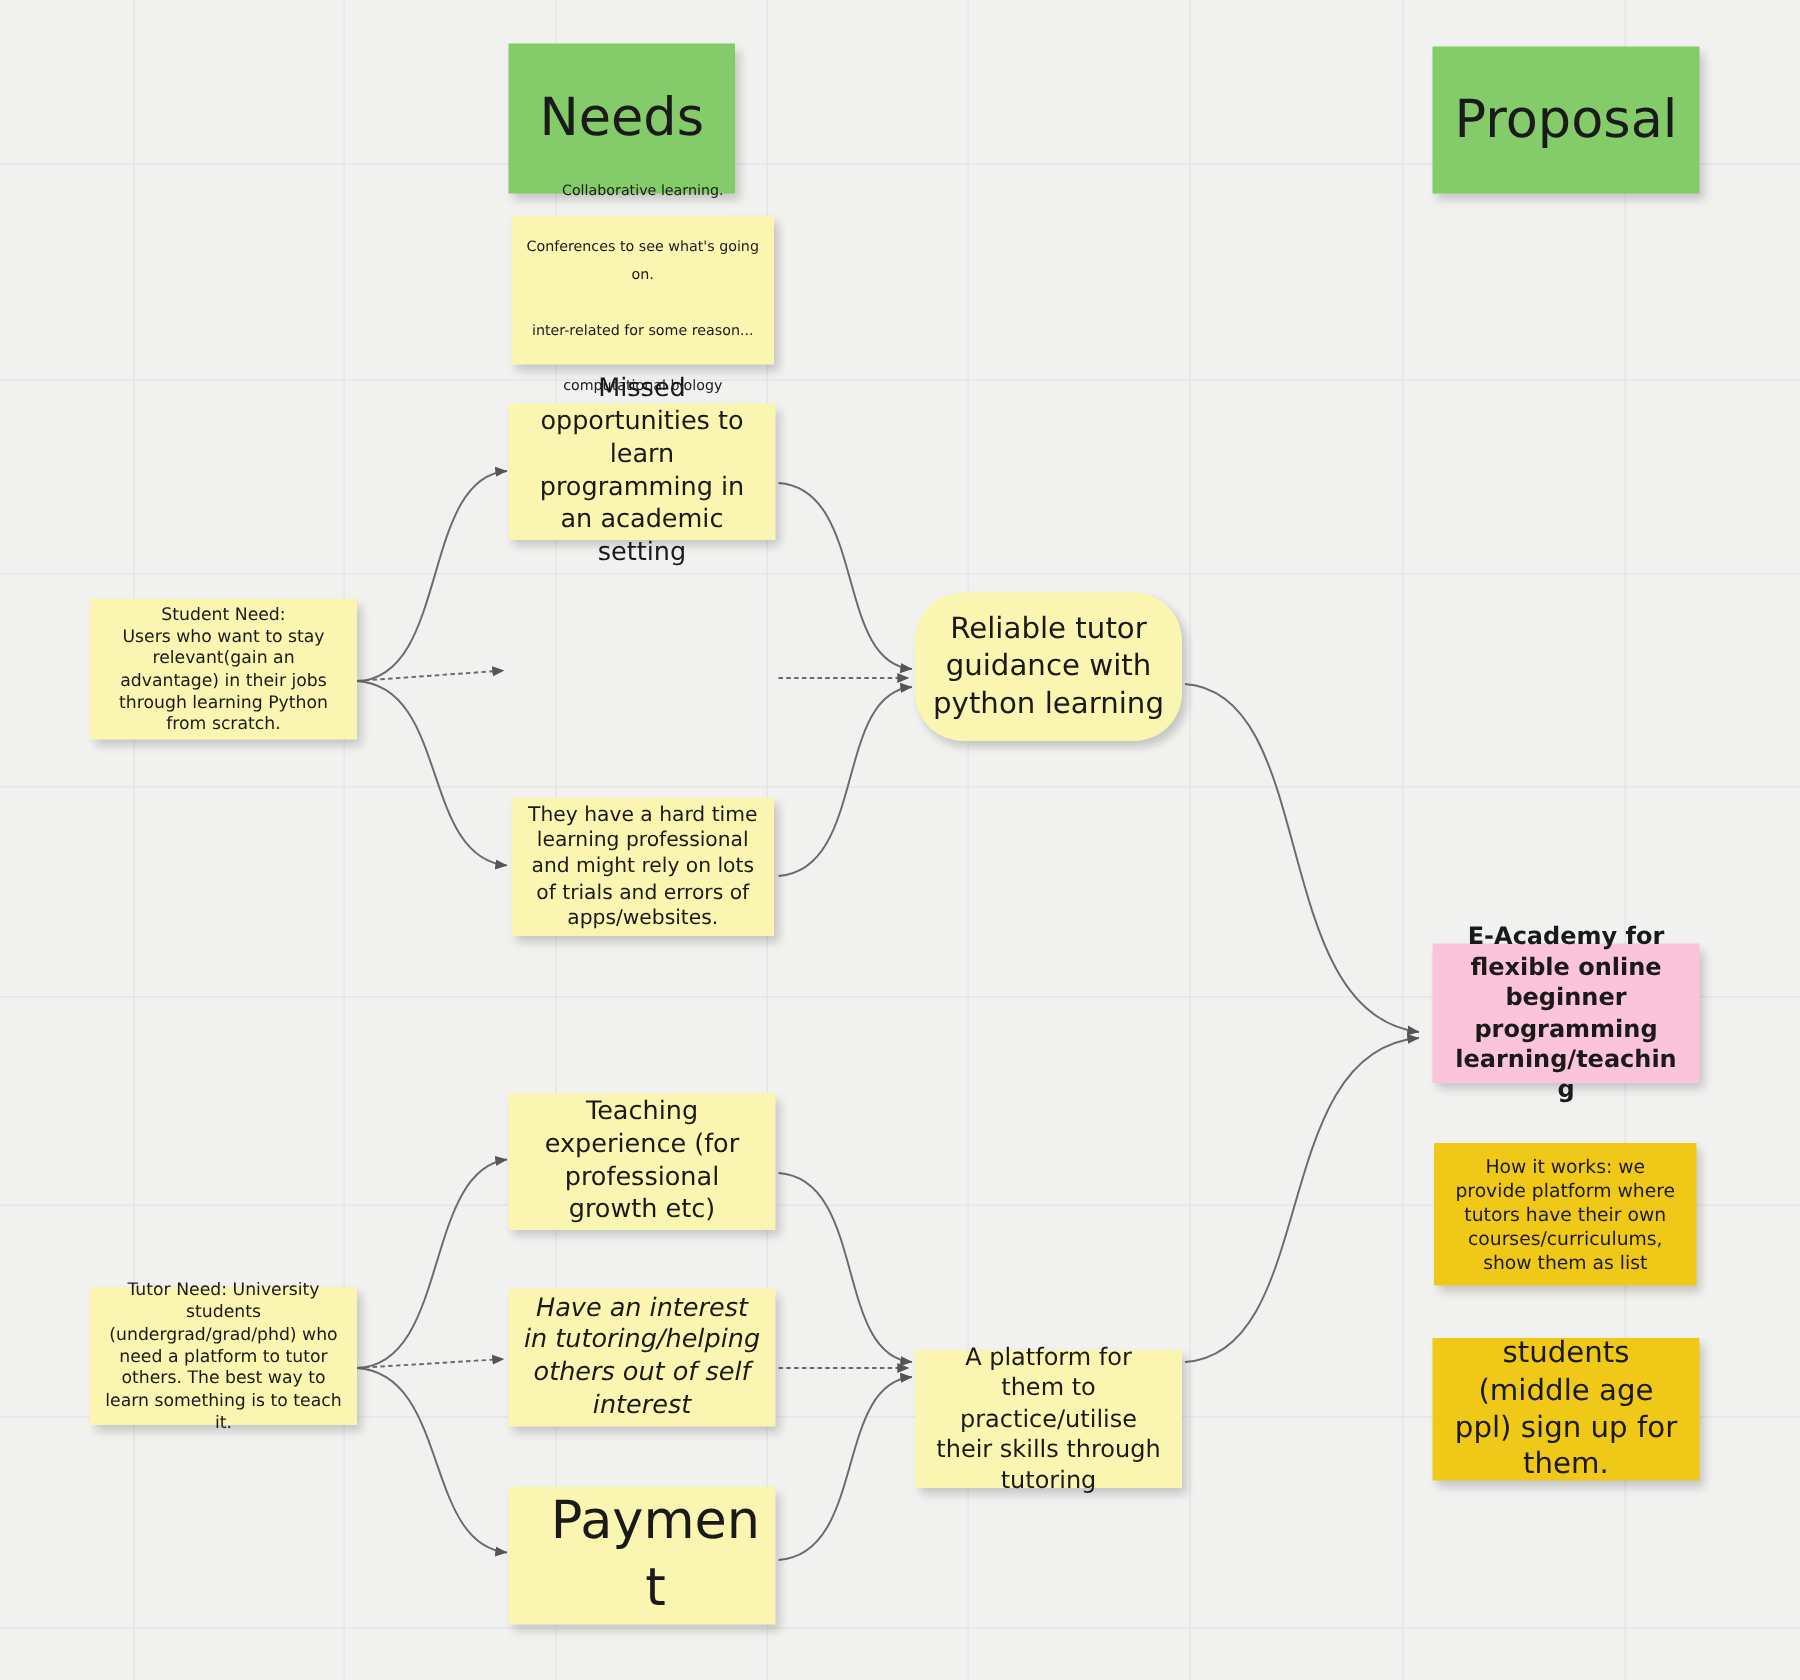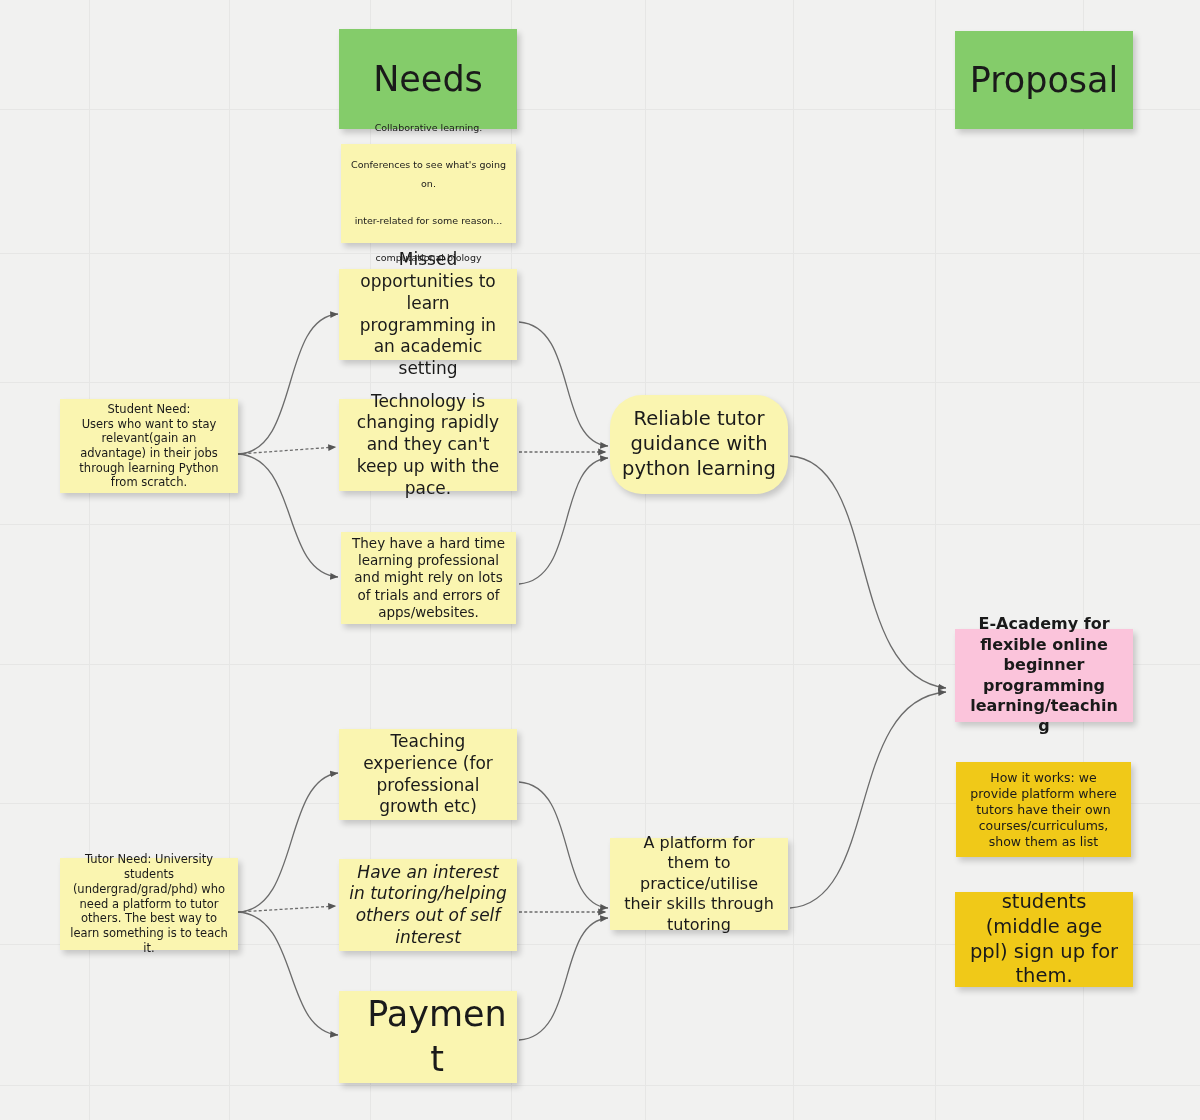--- a/index.html
+++ b/index.html
@@ -113,21 +113,21 @@
     <path d="M238,912 C300,916 282,1030 338,1035" fill="none" stroke="#6b6b6b" stroke-width="1.3" marker-end="url(#arrow)"></path>
 
     <path d="M519,782 C578,786 556,904 608,908" fill="none" stroke="#6b6b6b" stroke-width="1.3" marker-end="url(#arrow)"></path>
     <path d="M519,912 L606,912" fill="none" stroke="#6b6b6b" stroke-width="1.3" stroke-dasharray="3,2.2" marker-end="url(#arrow)"></path>
     <path d="M519,1040 C578,1036 556,922 608,918" fill="none" stroke="#6b6b6b" stroke-width="1.3" marker-end="url(#arrow)"></path>
 
     <path d="M790,456 C880,462 845,676 946,688" fill="none" stroke="#6b6b6b" stroke-width="1.3" marker-end="url(#arrow)"></path>
     <path d="M790,908 C880,902 845,700 946,692" fill="none" stroke="#6b6b6b" stroke-width="1.3" marker-end="url(#arrow)"></path>
   </svg>
 
-  <div class="note green sz-xl" style="left:339px; top:29px; width:178px; height:100px;">
+  <div class="note green sz-xl" style="left:339px; top:29px; width:151px; height:100px;">
     <span class="line">Needs</span>
   </div>
 
   <div class="note green sz-xl" style="left:955px; top:31px; width:178px; height:98px;">
     <span class="line">Proposal</span>
   </div>
 
   <div class="note yellow sz-xs multiline" style="left:341px; top:144px; width:175px; height:99px; line-height:1.95;">
     <span class="line">Collaborative learning.
 
@@ -140,23 +140,20 @@
 
   <div class="note yellow sz-sm" style="left:60px; top:399px; width:178px; height:94px;">
     <span class="line">Student Need:
 Users who want to stay relevant(gain an advantage) in their jobs through learning Python from scratch.</span>
   </div>
 
   <div class="note yellow sz-lg" style="left:339px; top:269px; width:178px; height:91px;">
     <span class="line">Missed opportunities to learn programming in an academic setting</span>
   </div>
 
-  <div class="note yellow sz-lg" style="left:339px; top:399px; width:178px; height:92px;">
-    <span class="line">Technology is changing rapidly and they can't keep up with the pace.</span>
-  </div>
 
   <div class="note yellow sz-md" style="left:341px; top:532px; width:175px; height:92px;">
     <span class="line">They have a hard time learning professional and might rely on lots of trials and errors of apps/websites.</span>
   </div>
 
   <div class="note yellow sz-lg" style="left:610px; top:395px; width:178px; height:99px; font-size:19.5px;border-radius:32px;">
     <span class="line">Reliable tutor guidance with python learning</span>
   </div>
 
   <div class="note yellow sz-sm" style="left:60px; top:858px; width:178px; height:92px;">
@@ -168,21 +165,21 @@
   </div>
 
   <div class="note yellow sz-lg" style="left:339px; top:859px; width:178px; height:92px;font-style:italic;">
     <span class="line">Have an interest in tutoring/helping others out of self interest</span>
   </div>
 
   <div class="note yellow sz-xl" style="left:339px; top:991px; width:178px; height:92px;padding-left:28px;">
     <span class="line">Payment</span>
   </div>
 
-  <div class="note yellow sz-lg" style="left:610px; top:838px; width:178px; height:92px; font-size:16px;">
+  <div class="note yellow sz-lg" style="left:610px; top:900px; width:178px; height:92px; font-size:16px;">
     <span class="line">A platform for them to practice/utilise their skills through tutoring</span>
   </div>
 
   <div class="note pink sz-lg" style="left:955px; top:629px; width:178px; height:93px; font-size:16px;font-weight:bold;">
     <span class="line">E-Academy for flexible online beginner programming learning/teaching</span>
   </div>
 
   <div class="note gold sz-md" style="left:956px; top:762px; width:175px; height:95px; font-size:12.5px;">
     <span class="line">How it works: we provide platform where tutors have their own courses/curriculums, show them as list</span>
   </div>

